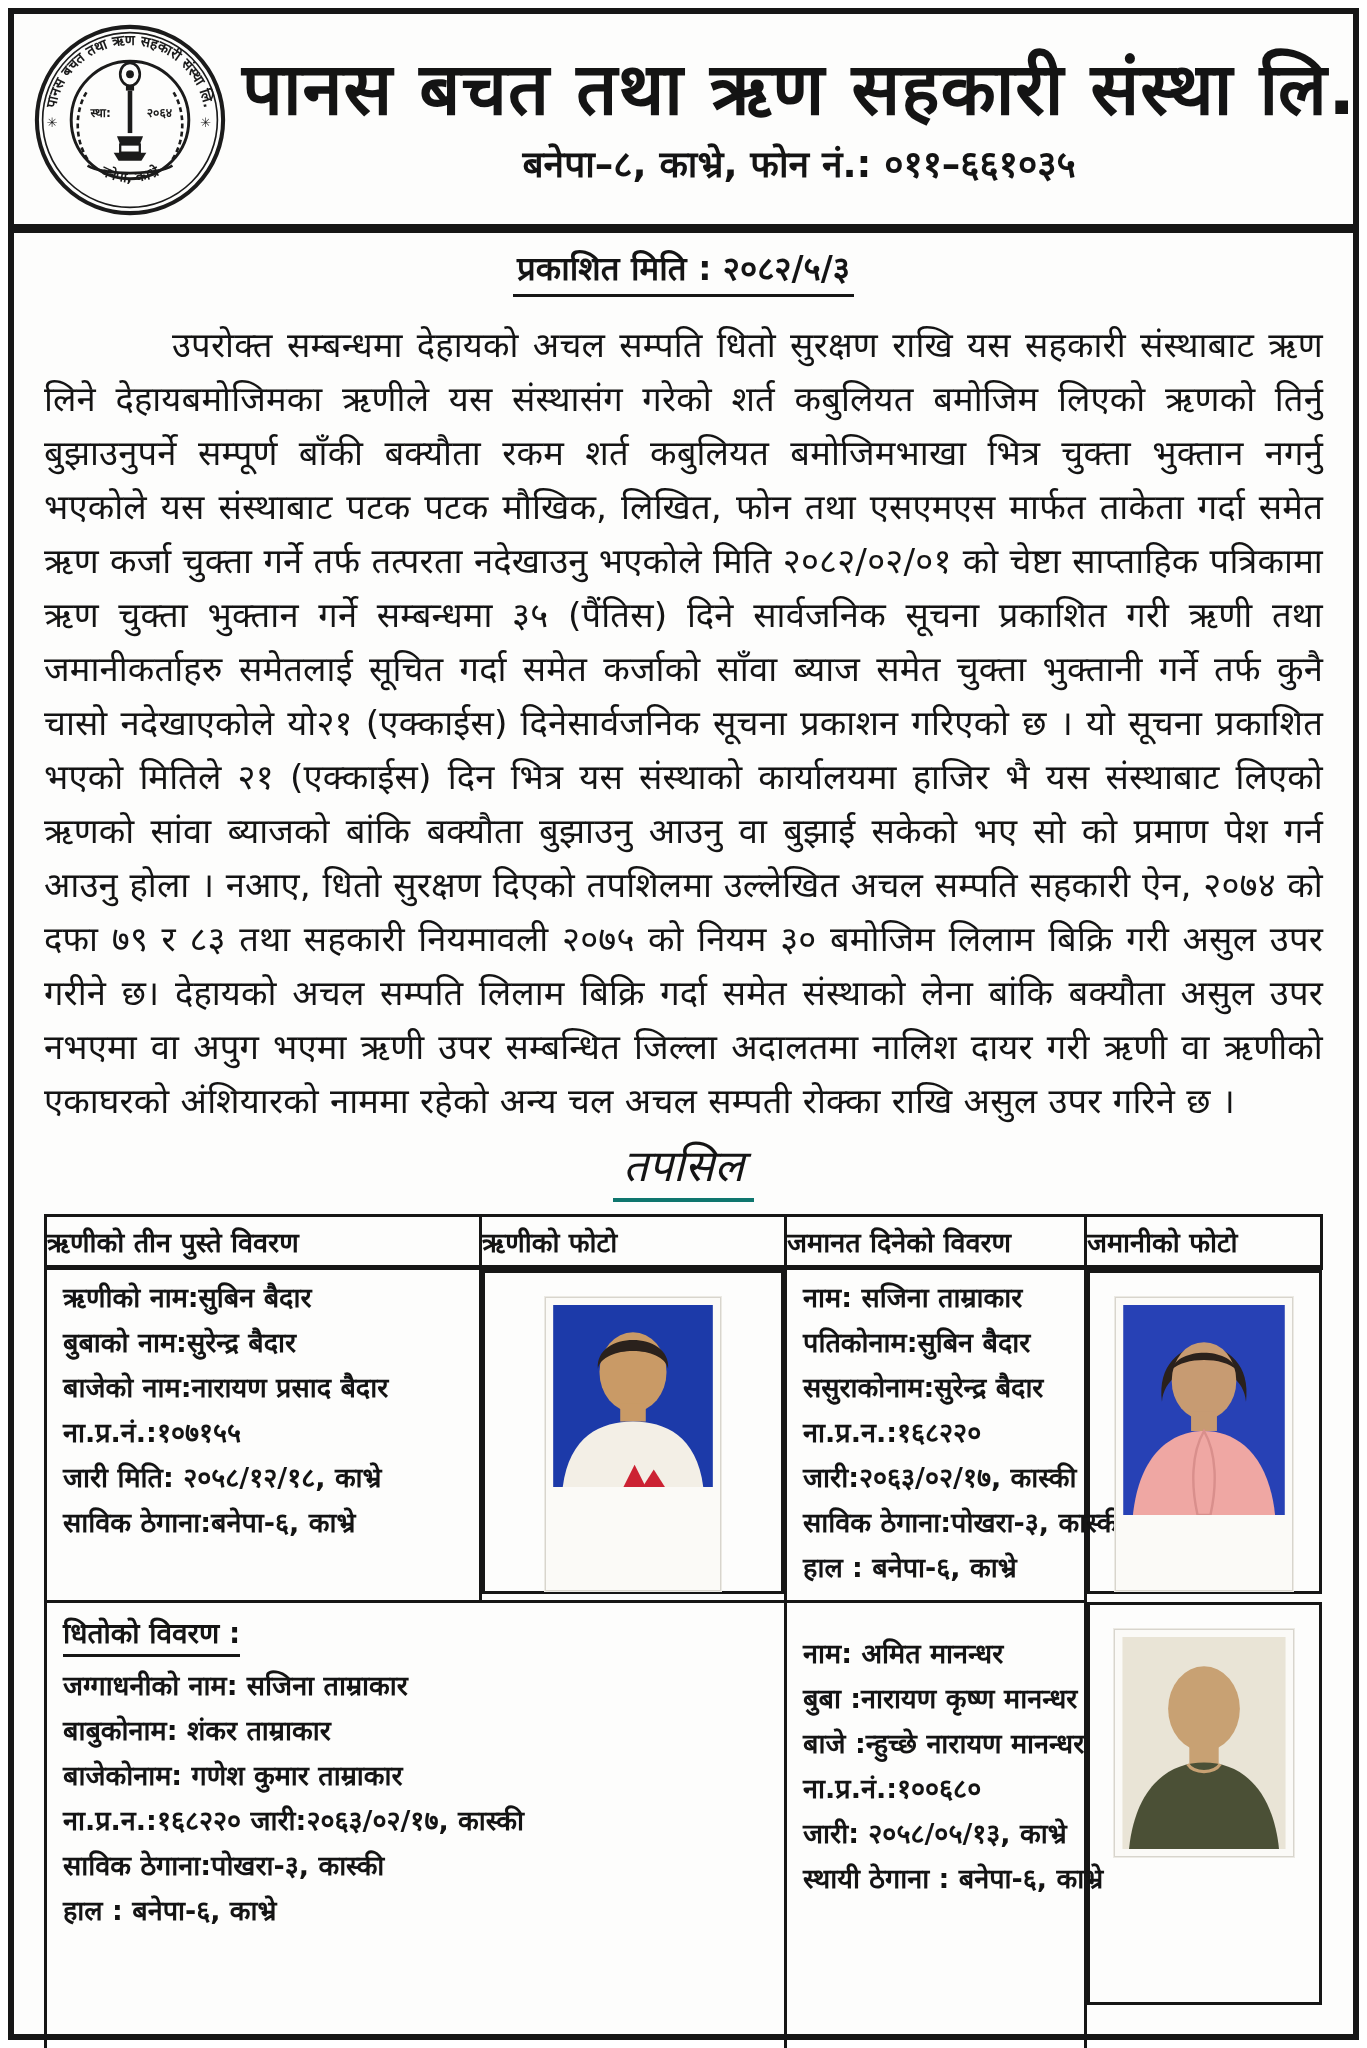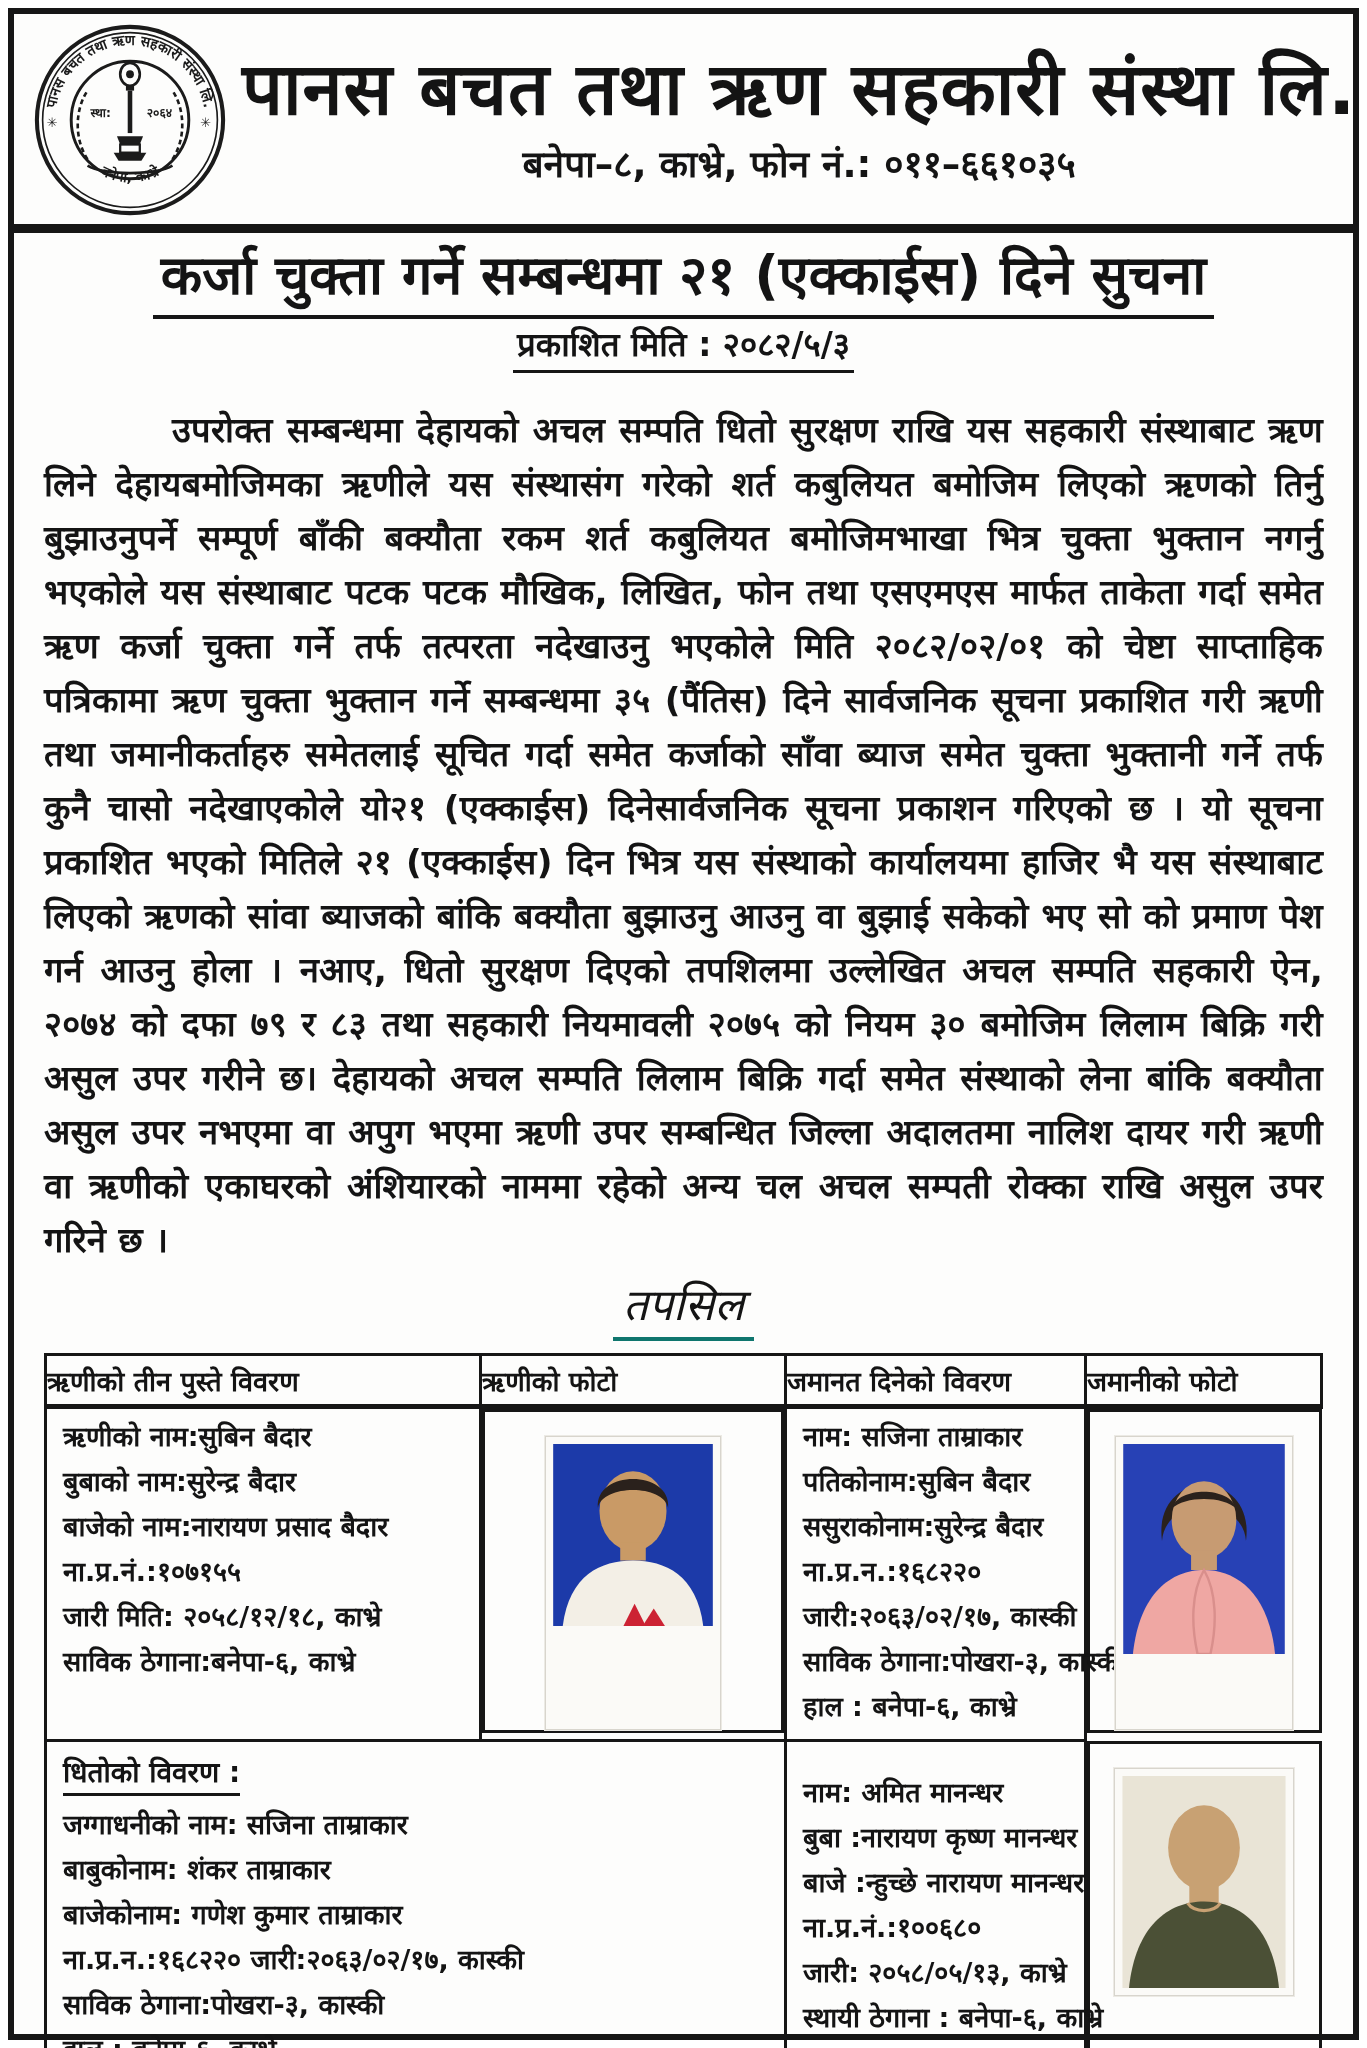--- a/index.html
+++ b/index.html
@@ -14,21 +14,21 @@
   .header-row{display:flex;align-items:center;gap:14px;padding:8px 24px 6px 18px;border-bottom:9px solid #161616;}
   .logo-wrap{flex:0 0 196px;display:flex;align-items:center;justify-content:center;}
   .header-text{flex:1;text-align:center;}
   .org-name{font-size:72px;font-weight:800;letter-spacing:1px;line-height:1.05;white-space:nowrap;}
   .org-address{font-size:37px;font-weight:700;margin-top:10px;}
 
   
   .content{flex:1;padding:10px 30px 0 30px;display:flex;flex-direction:column;}
   .notice-title{align-self:center;font-size:54px;font-weight:800;border-bottom:4px solid #161616;padding:2px 8px 8px 8px;line-height:1.15;}
   .notice-date{align-self:center;font-size:33px;font-weight:800;border-bottom:3px solid #161616;padding:2px 4px 4px 4px;}
-  .notice-body{margin-top:30px;font-size:34.5px;line-height:54px;font-weight:700;text-align:justify;text-indent:128px;letter-spacing:.2px;}
+  .notice-body{margin-top:21px;font-size:34.5px;line-height:54px;font-weight:400;text-align:justify;text-indent:128px;letter-spacing:.2px;}
   .schedule-heading{align-self:center;font-size:44px;font-weight:400;font-style:italic;border-bottom:4px solid #0f766e;padding:0 10px 4px 10px;margin:6px 0 12px 0;}
 
   
   table.main{border-collapse:collapse;width:100%;table-layout:fixed;}
   table.main th,table.main td{border:3px solid #161616;vertical-align:top;padding:0;}
   table.main th{height:48px;font-size:27px;font-weight:800;text-align:left;vertical-align:middle;border-bottom-width:5px;}
   .cell-pad{padding:5px 10px 10px 16px;}
   .detail-line{font-size:27px;font-weight:700;line-height:45px;white-space:nowrap;}
   td.row1{height:294px;}
   td.row2{height:373px;}
@@ -83,21 +83,20 @@
           <text x="78" y="58" font-size="7.5" font-weight="bold" text-anchor="middle" fill="#1b1b1b">२०६४</text>
         </svg>
       </div>
       <div class="header-text">
         <div class="org-name">पानस बचत तथा ऋण सहकारी संस्था लि.</div>
         <div class="org-address">बनेपा–८, काभ्रे, फोन नं.: ०११–६६१०३५</div>
       </div>
     </div>
 
     <div class="content">
-      <div class="notice-title">कर्जा चुक्ता गर्ने सम्बन्धमा २१ (एक्काईस) दिने सुचना</div>
       <div class="notice-date">प्रकाशित मिति : २०८२/५/३</div>
       <div class="notice-body">उपरोक्त सम्बन्धमा देहायको अचल सम्पति धितो सुरक्षण राखि यस सहकारी संस्थाबाट ऋण लिने देहायबमोजिमका ऋणीले यस संस्थासंग गरेको शर्त कबुलियत बमोजिम लिएको ऋणको तिर्नु बुझाउनुपर्ने सम्पूर्ण बाँकी बक्यौता रकम शर्त कबुलियत बमोजिमभाखा भित्र चुक्ता भुक्तान नगर्नु भएकोले यस संस्थाबाट पटक पटक मौखिक, लिखित, फोन तथा एसएमएस मार्फत ताकेता गर्दा समेत ऋण कर्जा चुक्ता गर्ने तर्फ तत्परता नदेखाउनु भएकोले मिति २०८२/०२/०१ को चेष्टा साप्ताहिक पत्रिकामा ऋण चुक्ता भुक्तान गर्ने सम्बन्धमा ३५ (पैंतिस) दिने सार्वजनिक सूचना प्रकाशित गरी ऋणी तथा जमानीकर्ताहरु समेतलाई सूचित गर्दा समेत कर्जाको साँवा ब्याज समेत चुक्ता भुक्तानी गर्ने तर्फ कुनै चासो नदेखाएकोले यो२१ (एक्काईस) दिनेसार्वजनिक सूचना प्रकाशन गरिएको छ । यो सूचना प्रकाशित भएको मितिले २१ (एक्काईस) दिन भित्र यस संस्थाको कार्यालयमा हाजिर भै यस संस्थाबाट लिएको ऋणको सांवा ब्याजको बांकि बक्यौता बुझाउनु आउनु वा बुझाई सकेको भए सो को प्रमाण पेश गर्न आउनु होला । नआए, धितो सुरक्षण दिएको तपशिलमा उल्लेखित अचल सम्पति सहकारी ऐन, २०७४ को दफा ७९ र ८३ तथा सहकारी नियमावली २०७५ को नियम ३० बमोजिम लिलाम बिक्रि गरी असुल उपर गरीने छ। देहायको अचल सम्पति लिलाम बिक्रि गर्दा समेत संस्थाको लेना बांकि बक्यौता असुल उपर नभएमा वा अपुग भएमा ऋणी उपर सम्बन्धित जिल्ला अदालतमा नालिश दायर गरी ऋणी वा ऋणीको एकाघरको अंशियारको नाममा रहेको अन्य चल अचल सम्पती रोक्का राखि असुल उपर गरिने छ ।</div>
       <div class="schedule-heading">तपसिल</div>
 
       <table class="main">
         <colgroup>
           <col style="width:34.1%">
             <col style="width:23.9%">
             <col style="width:23.5%">
             <col style="width:18.5%">

